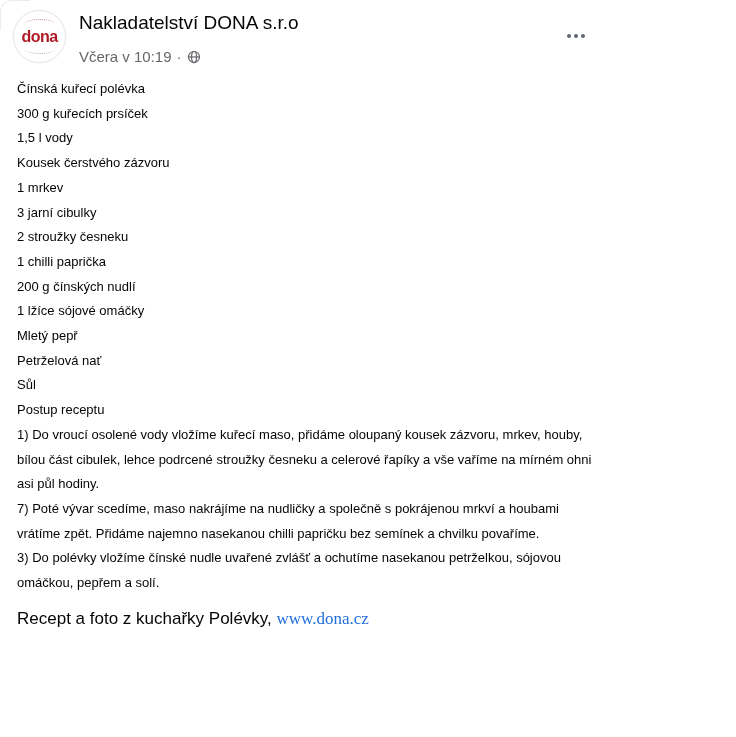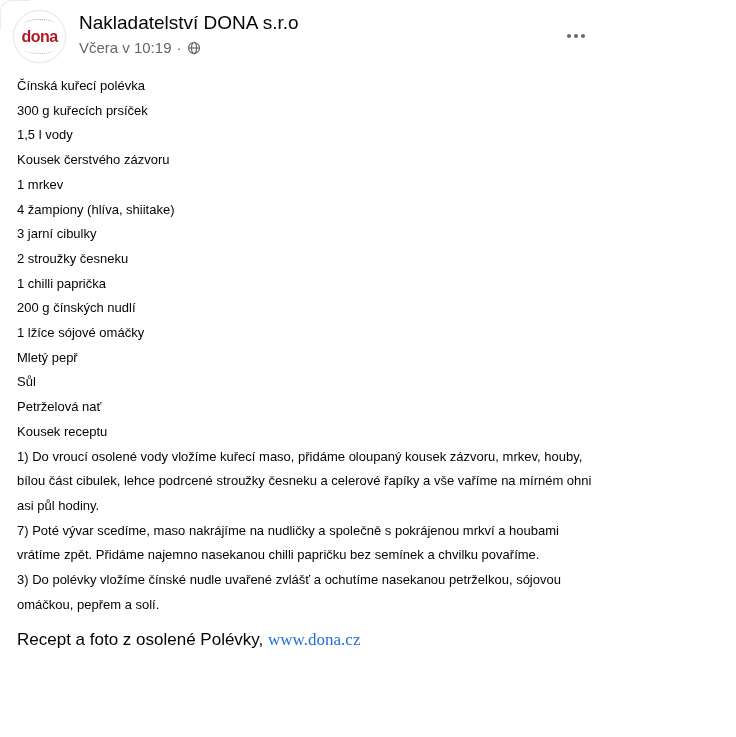--- a/index.html
+++ b/index.html
@@ -23,21 +23,21 @@
   }
   .logo-arc { width: 30px; height: 9px; }
   .logo-arc.top { border-top: 1px dotted rgba(170,90,90,0.65); border-radius: 50% 50% 0 0; margin-bottom: 1px; }
   .logo-arc.bottom { border-bottom: 1px dotted rgba(130,130,130,0.6); border-radius: 0 0 50% 50%; margin-top: 1px; }
   .logo-word {
     font-weight: bold; font-size: 16px; line-height: 15px; letter-spacing: -0.5px;
     color: #b11a22; font-family: "Liberation Sans", sans-serif;
   }
   .header-text { margin-left: 13px; padding-top: 2px; }
   .page-name { font-size: 19px; font-weight: normal; line-height: 22px; color: #050505; cursor: pointer; }
-  .post-meta { display: flex; align-items: center; margin-top: 4px; font-size: 15px; color: #65676b; line-height: 19px; }
+  .post-meta { display: flex; align-items: center; margin-top: 13px; font-size: 15px; color: #65676b; line-height: 19px; }
   .post-meta .timestamp { cursor: pointer; }
   .post-meta .sep { margin: 0 5px; }
   .globe { width: 14px; height: 14px; display: inline-block; }
 
   .more-btn {
     margin-left: auto; margin-top: 14px; margin-right: 12px;
     width: 32px; height: 24px; display: flex; align-items: center; justify-content: center;
     gap: 3px; border-radius: 6px; cursor: pointer;
   }
   .more-btn i { width: 4px; height: 4px; border-radius: 50%; background: #606770; display: block; }
@@ -82,31 +82,30 @@
     </div>
   </div>
 
   <div class="post-body">
     <div class="post-lines">
         <div class="line">Čínská kuřecí polévka</div>
         <div class="line">300 g kuřecích prsíček</div>
         <div class="line">1,5 l vody</div>
         <div class="line">Kousek čerstvého zázvoru</div>
         <div class="line">1 mrkev</div>
-        <div class="line">4 žampiony (hlíva, shiitake)</div>
         <div class="line">3 jarní cibulky</div>
         <div class="line">2 stroužky česneku</div>
         <div class="line">1 chilli paprička</div>
         <div class="line">200 g čínských nudlí</div>
         <div class="line">1 lžíce sójové omáčky</div>
         <div class="line">Mletý pepř</div>
+        <div class="line">Petrželová nať</div>
         <div class="line">Sůl</div>
-        <div class="line">Petrželová nať</div>
-        <div class="line">Kousek receptu</div>
+        <div class="line">Postup receptu</div>
         <div class="line">1) Do vroucí osolené vody vložíme kuřecí maso, přidáme oloupaný kousek zázvoru, mrkev, houby, bílou část cibulek, lehce podrcené stroužky česneku a celerové řapíky a vše vaříme na mírném ohni asi půl hodiny.</div>
         <div class="line">7) Poté vývar scedíme, maso nakrájíme na nudličky a společně s pokrájenou mrkví a houbami vrátíme zpět. Přidáme najemno nasekanou chilli papričku bez semínek a chvilku povaříme.</div>
         <div class="line">3) Do polévky vložíme čínské nudle uvařené zvlášť a ochutíme nasekanou petrželkou, sójovou omáčkou, pepřem a solí.</div>
       </div>
     <div class="footer-line">
-      <span>Recept a foto z osolené Polévky, </span><a href="#">www.dona.cz</a>
+      <span>Recept a foto z kuchařky Polévky, </span><a href="#">www.dona.cz</a>
     </div>
   </div>
 </div>
 
 </body></html>

